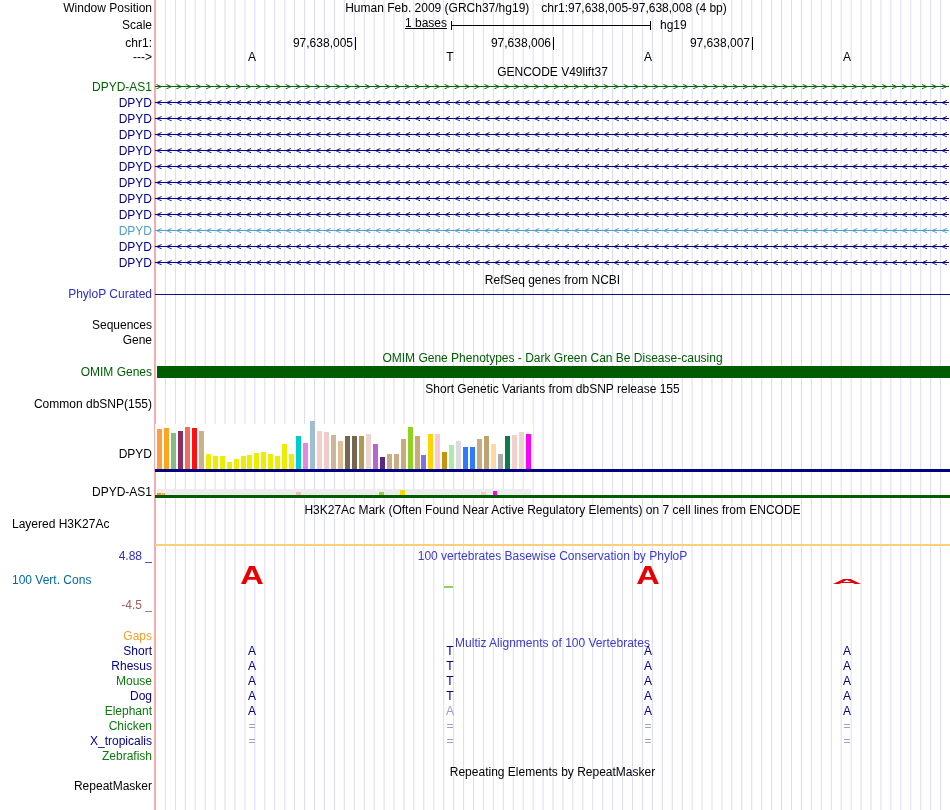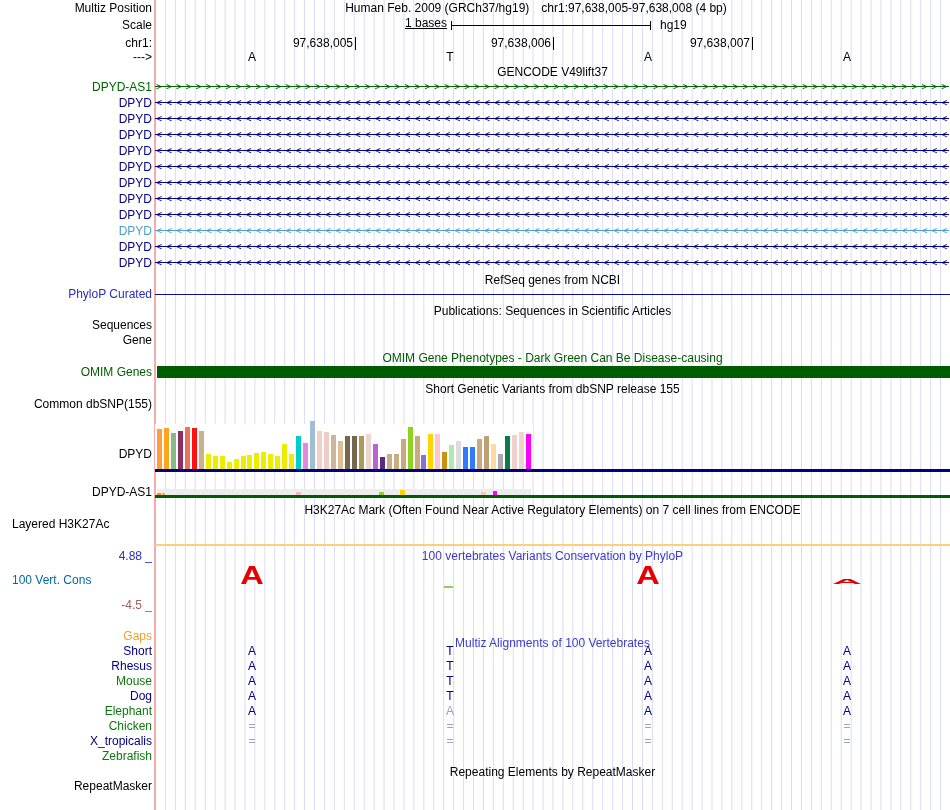--- a/index.html
+++ b/index.html
@@ -49,21 +49,21 @@
   .blue{color:#3A3ACE;}
   .omim-green{color:#005C00;}
 </style>
 </head>
 <body>
 
 <div id="canvas">
   <div class="grid"></div>
   <div class="redline"></div>
 
-  <div class="rlabel" style="top:2px">Multiz Position</div>
+  <div class="rlabel" style="top:2px">Window Position</div>
   <div class="hdr-center">
     <span>Human Feb. 2009 (GRCh37/hg19)</span>
     <span>chr1:97,638,005-97,638,008 (4 bp)</span>
   </div>
 
   <div class="rlabel" style="top:19px">Scale</div>
   <div class="scale-text">1 bases</div>
   <div class="ruler-line"></div>
   <div class="ruler-tick" style="left:451px"></div>
   <div class="ruler-tick" style="left:650px"></div>
@@ -148,21 +148,20 @@
       <div class="arrow-row" style="top: 258px;">
         <div class="tline" style="background: rgb(0, 0, 128);"></div>
         <div class="chev" style="color: rgb(0, 0, 128);">&lt;&lt;&lt;&lt;&lt;&lt;&lt;&lt;&lt;&lt;&lt;&lt;&lt;&lt;&lt;&lt;&lt;&lt;&lt;&lt;&lt;&lt;&lt;&lt;&lt;&lt;&lt;&lt;&lt;&lt;&lt;&lt;&lt;&lt;&lt;&lt;&lt;&lt;&lt;&lt;&lt;&lt;&lt;&lt;&lt;&lt;&lt;&lt;&lt;&lt;&lt;&lt;&lt;&lt;&lt;&lt;&lt;&lt;&lt;&lt;&lt;&lt;&lt;&lt;&lt;&lt;&lt;&lt;&lt;&lt;&lt;&lt;&lt;&lt;&lt;&lt;&lt;&lt;&lt;&lt;</div>
       </div>
     </div>
 
   <div class="ctitle" style="top:274px">RefSeq genes from NCBI</div>
   <div class="rlabel" style="top:288px;color:#2D2DBE">PhyloP Curated</div>
   <div class="hline" style="top:294px;height:1px;background:#10108E"></div>
 
-  <div class="ctitle" style="top:305px">Publications: Sequences in Scientific Articles</div>
   <div class="rlabel" style="top:319px">Sequences</div>
   <div class="rlabel" style="top:334px">Gene</div>
 
   <div class="ctitle omim-green" style="top:352px">OMIM Gene Phenotypes - Dark Green Can Be Disease-causing</div>
   <div class="rlabel omim-green" style="top:366px">OMIM Genes</div>
   <div style="position:absolute;left:157px;width:793px;top:366px;height:12px;background:#005C00"></div>
 
   <div class="ctitle" style="top:383px">Short Genetic Variants from dbSNP release 155</div>
   <div class="rlabel" style="top:398px">Common dbSNP(155)</div>
 
@@ -236,21 +235,21 @@
       <div class="amark" style="left: 400px; width: 5px; height: 5px; top: 490px; background: rgb(255, 212, 0);"></div>
       <div class="amark" style="left: 481px; width: 5px; height: 3px; top: 492px; background: rgb(244, 200, 196);"></div>
       <div class="amark" style="left: 493px; width: 4px; height: 4px; top: 491px; background: rgb(255, 0, 255);"></div>
     </div>
   <div class="hline" style="top:495px;height:3px;background:#005C00"></div>
 
   <div class="ctitle" style="top:504px">H3K27Ac Mark (Often Found Near Active Regulatory Elements) on 7 cell lines from ENCODE</div>
   <div class="llabel" style="top:518px">Layered H3K27Ac</div>
   <div class="hline" style="top:544px;height:2px;background:#FFCE7B"></div>
 
-  <div class="ctitle blue" style="top:550px">100 vertebrates Variants Conservation by PhyloP</div>
+  <div class="ctitle blue" style="top:550px">100 vertebrates Basewise Conservation by PhyloP</div>
   <div class="rlabel" style="top:550px;color:#2D2DBE">4.88 _</div>
   <div class="llabel" style="top:574px;color:#0369a1">100 Vert. Cons</div>
   <div class="rlabel" style="top:599px;color:#9B5F5F">-4.5 _</div>
   <div id="cons-letters">
       <div class="cons-letter" style="left: 252px; transform: translateX(-50%) scaleX(1.25);">A</div>
       <div class="cons-letter" style="left: 648px; transform: translateX(-50%) scaleX(1.25);">A</div>
       <div class="cons-letter" style="left: 847px; transform: translateX(-50%) scale(1.6, 0.26); transform-origin: 50% 85%;">A</div>
       <div class="cons-dash" style="left: 444px; width: 9px;"></div>
     </div>
 

